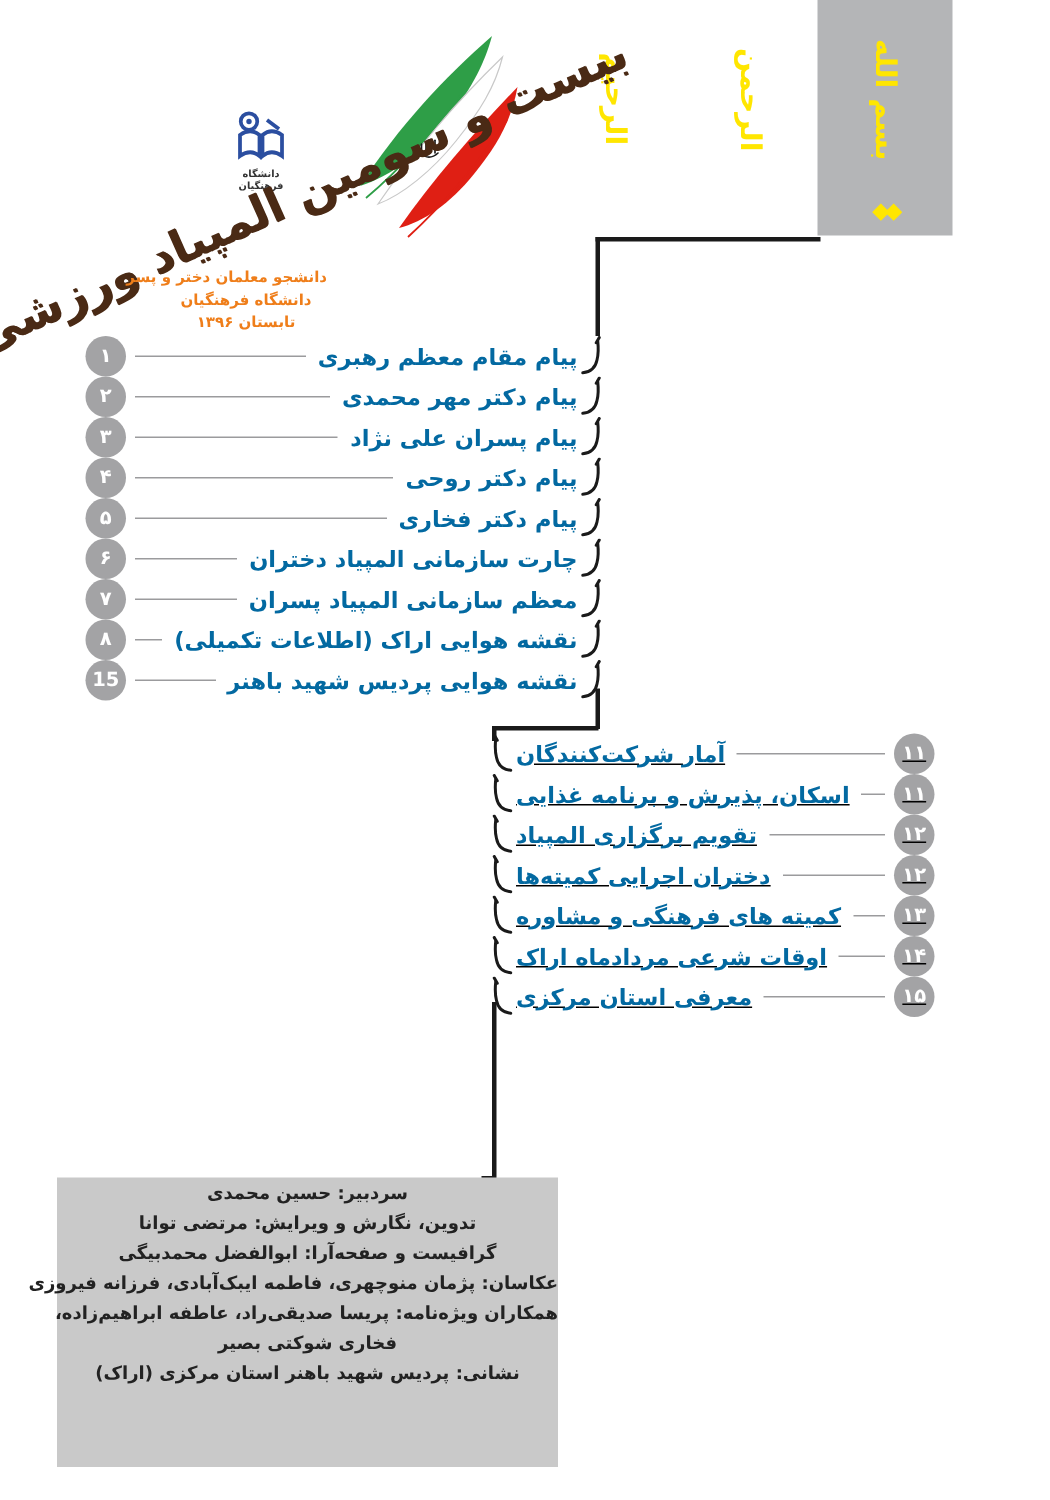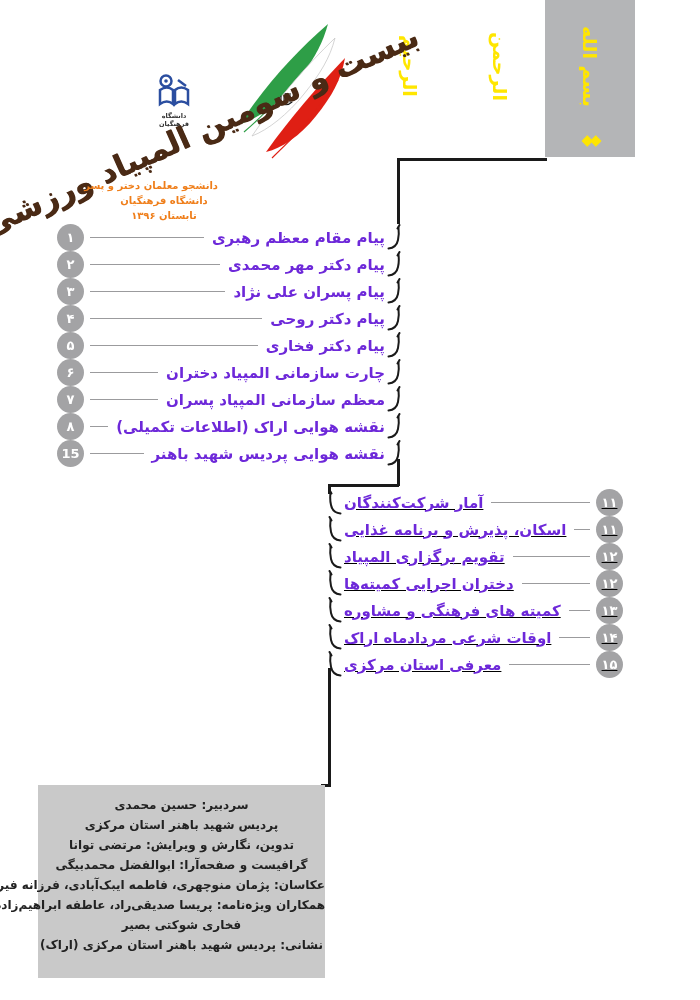--- a/index.html
+++ b/index.html
@@ -31,27 +31,27 @@
 
   
   .toc-list{position:absolute;display:flex;flex-direction:column;}
   #toc-left{left:57px;top:224px;width:344px;}
   #toc-right{left:328px;top:489px;width:295px;text-decoration:underline;}
   .toc-row{height:27px;display:flex;align-items:center;}
   .page-badge{width:27px;height:27px;border-radius:50%;background:#a3a3a5;color:#ffffff;
               font-size:13px;font-weight:700;display:flex;align-items:center;justify-content:center;
               flex:0 0 27px;}
   .leader{flex:1;height:0;border-top:1.5px solid #9b9b9d;margin:0 6px;}
-  .toc-label{font-size:15px;font-weight:700;color:#6d28d9;direction:rtl;white-space:nowrap;padding:0 2px;text-align:right;}
+  .toc-label{font-size:15px;font-weight:700;color:#0369a1;direction:rtl;white-space:nowrap;padding:0 2px;text-align:right;}
   .hook{flex:0 0 14px;display:flex;align-items:center;}
   .hook.mirror svg{transform:scaleX(-1);}
 
   
-  .credits{position:absolute;left:38px;top:785px;width:287px;height:193px;background:#c9c9c9;
-           padding-top:10px;box-sizing:border-box;}
+  .credits{position:absolute;left:38px;top:785px;width:334px;height:193px;background:#c9c9c9;
+           box-sizing:border-box;}
   .credit-line{height:20px;line-height:20px;font-size:12px;font-weight:700;color:#222222;
                text-align:center;direction:rtl;white-space:nowrap;}
 </style>
 </head>
 <body>
 
 <div id="page">
 
   <div class="bism-box">
     <div class="bism-text">بسم الله الرحمن الرحیم</div>
@@ -316,21 +316,20 @@
     </svg>
   </span>
         <div class="toc-label">معرفی استان مرکزی</div>
         <div class="leader"></div>
         <div class="page-badge">۱۵</div>
       </div>
     </div>
 
   <div class="credits" id="credits-box">
       <div class="credit-line">سردبیر: حسین محمدی</div>
-      <div class="credit-line">پردیس شهید باهنر استان مرکزی</div>
       <div class="credit-line">تدوین، نگارش و ویرایش: مرتضی توانا</div>
       <div class="credit-line">گرافیست و صفحه‌آرا: ابوالفضل محمدبیگی</div>
       <div class="credit-line">عکاسان: پژمان منوچهری، فاطمه ایبک‌آبادی، فرزانه فیروزی</div>
       <div class="credit-line">همکاران ویژه‌نامه: پریسا صدیقی‌راد، عاطفه ابراهیم‌زاده،</div>
       <div class="credit-line">فخاری شوکتی بصیر</div>
       <div class="credit-line">نشانی: پردیس شهید باهنر استان مرکزی (اراک)</div>
     </div>
 
 </div>
 

